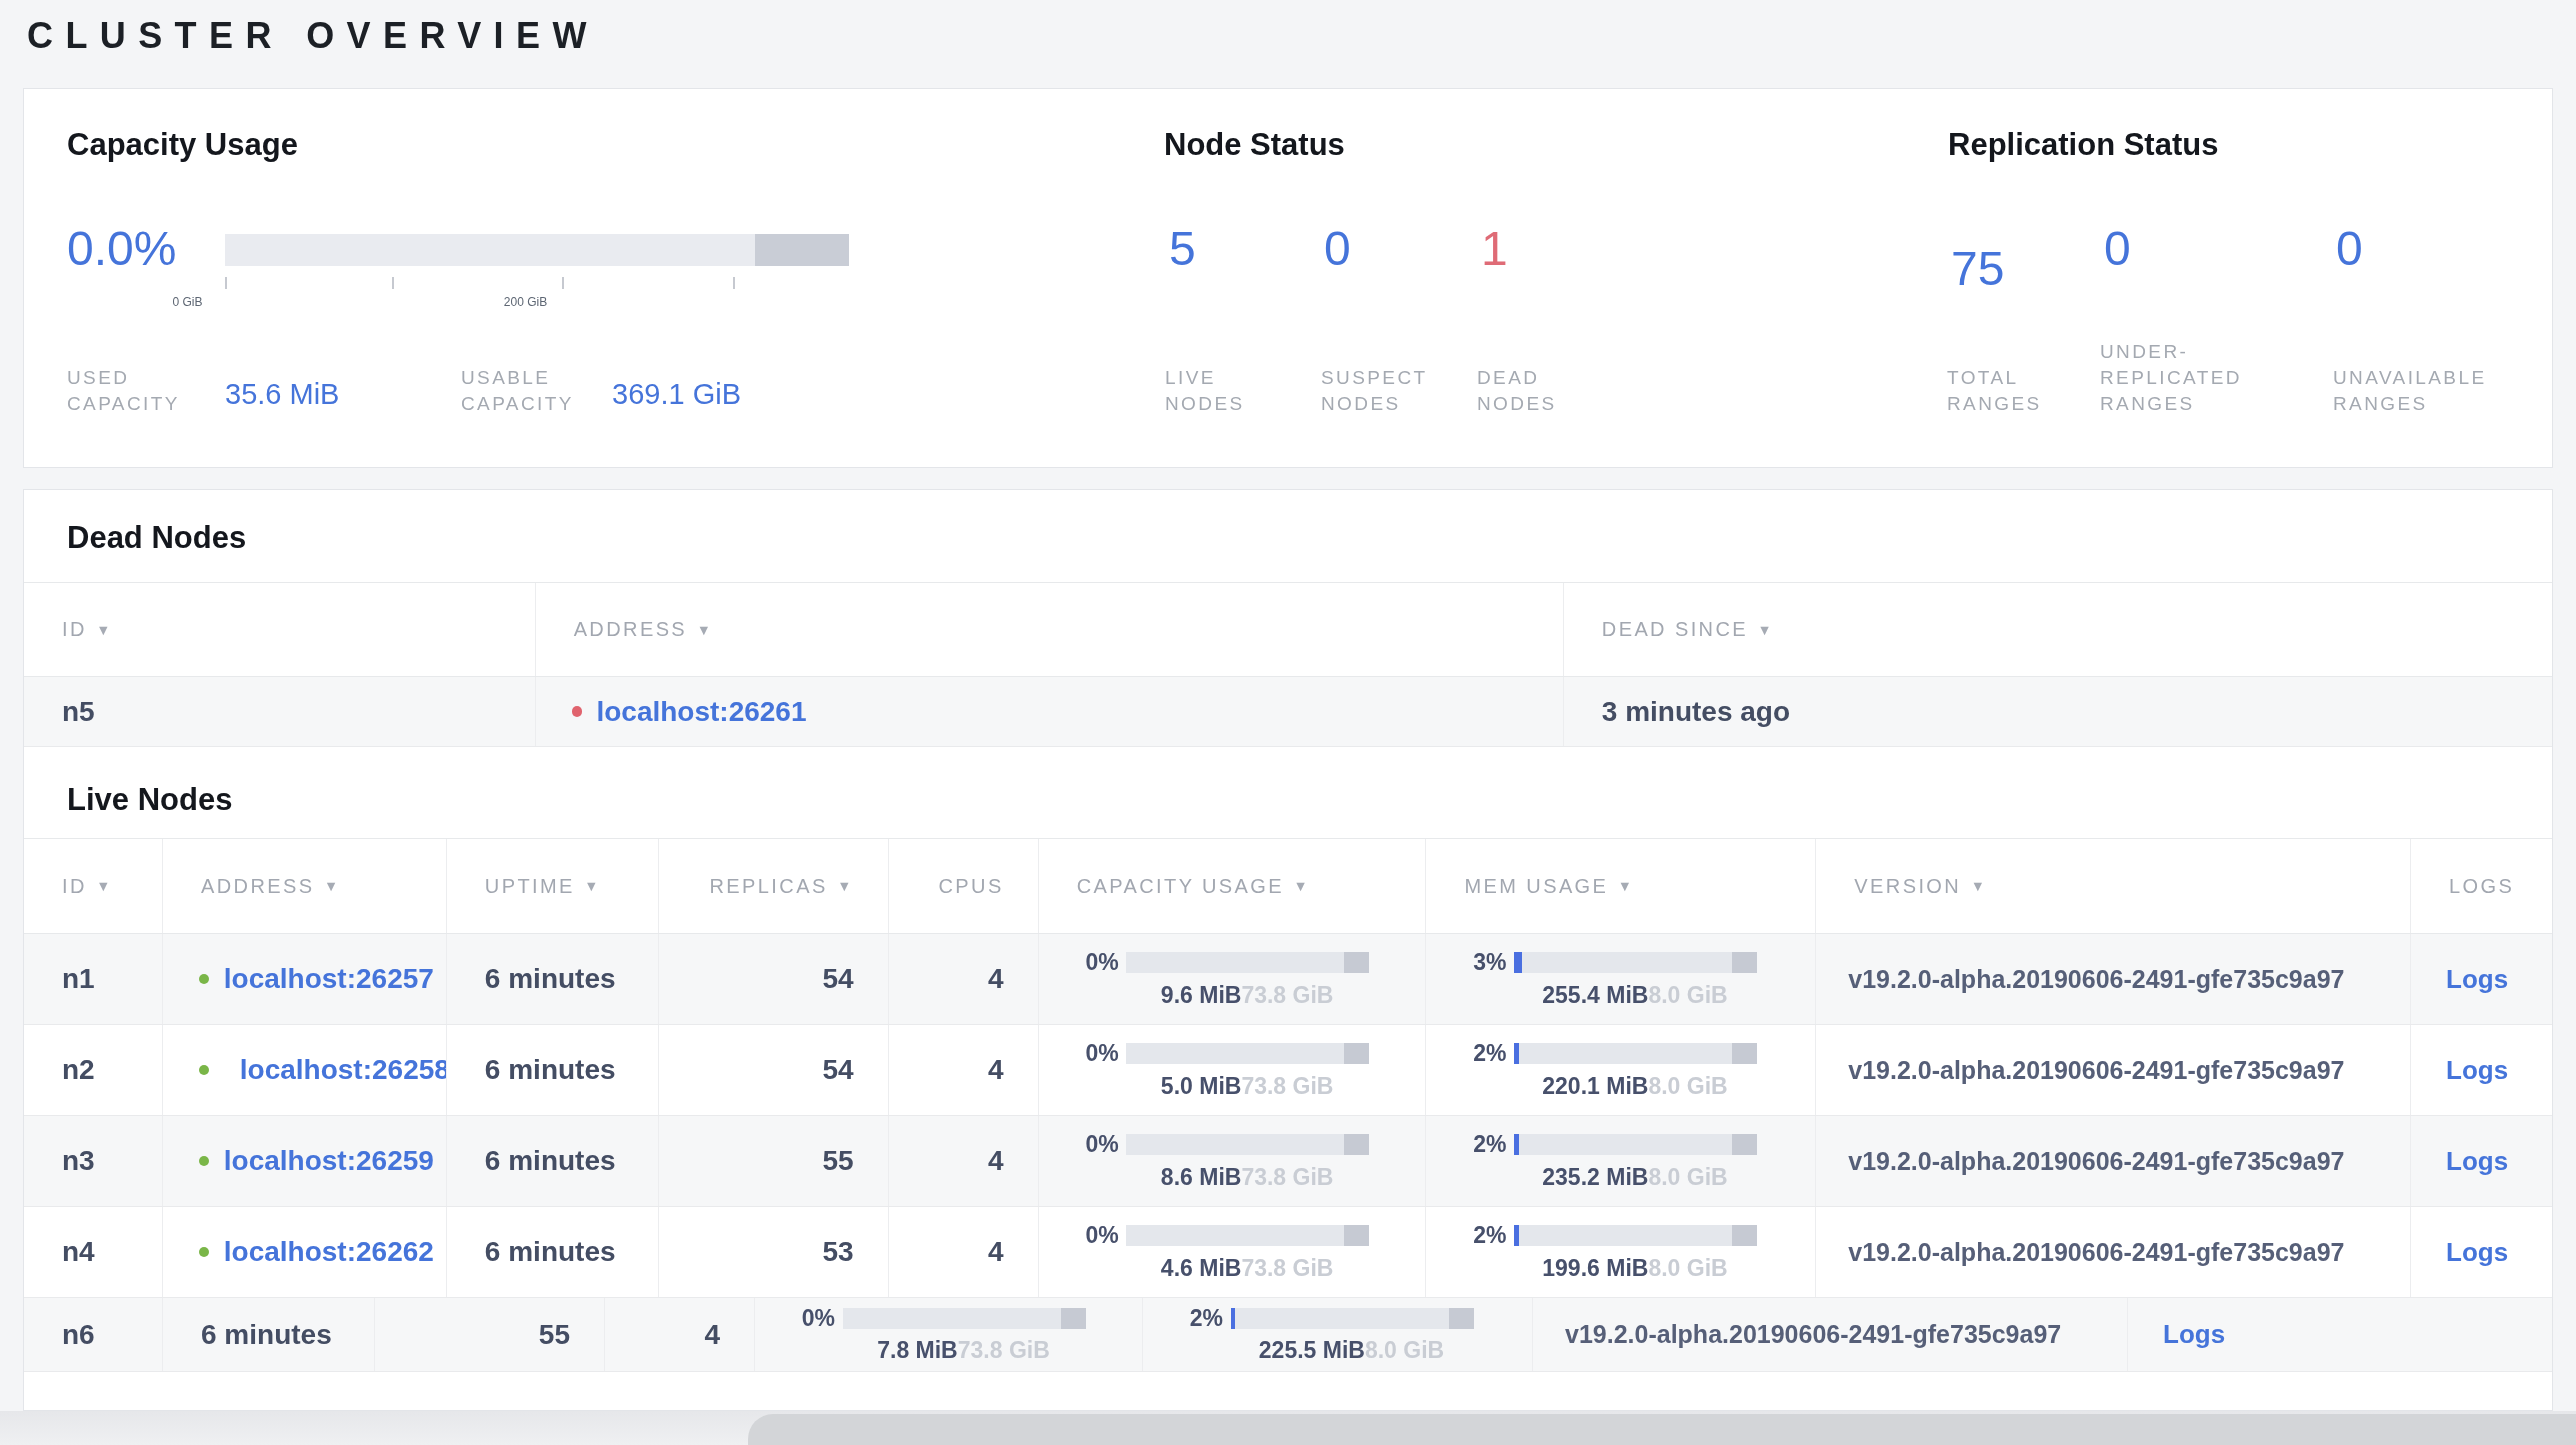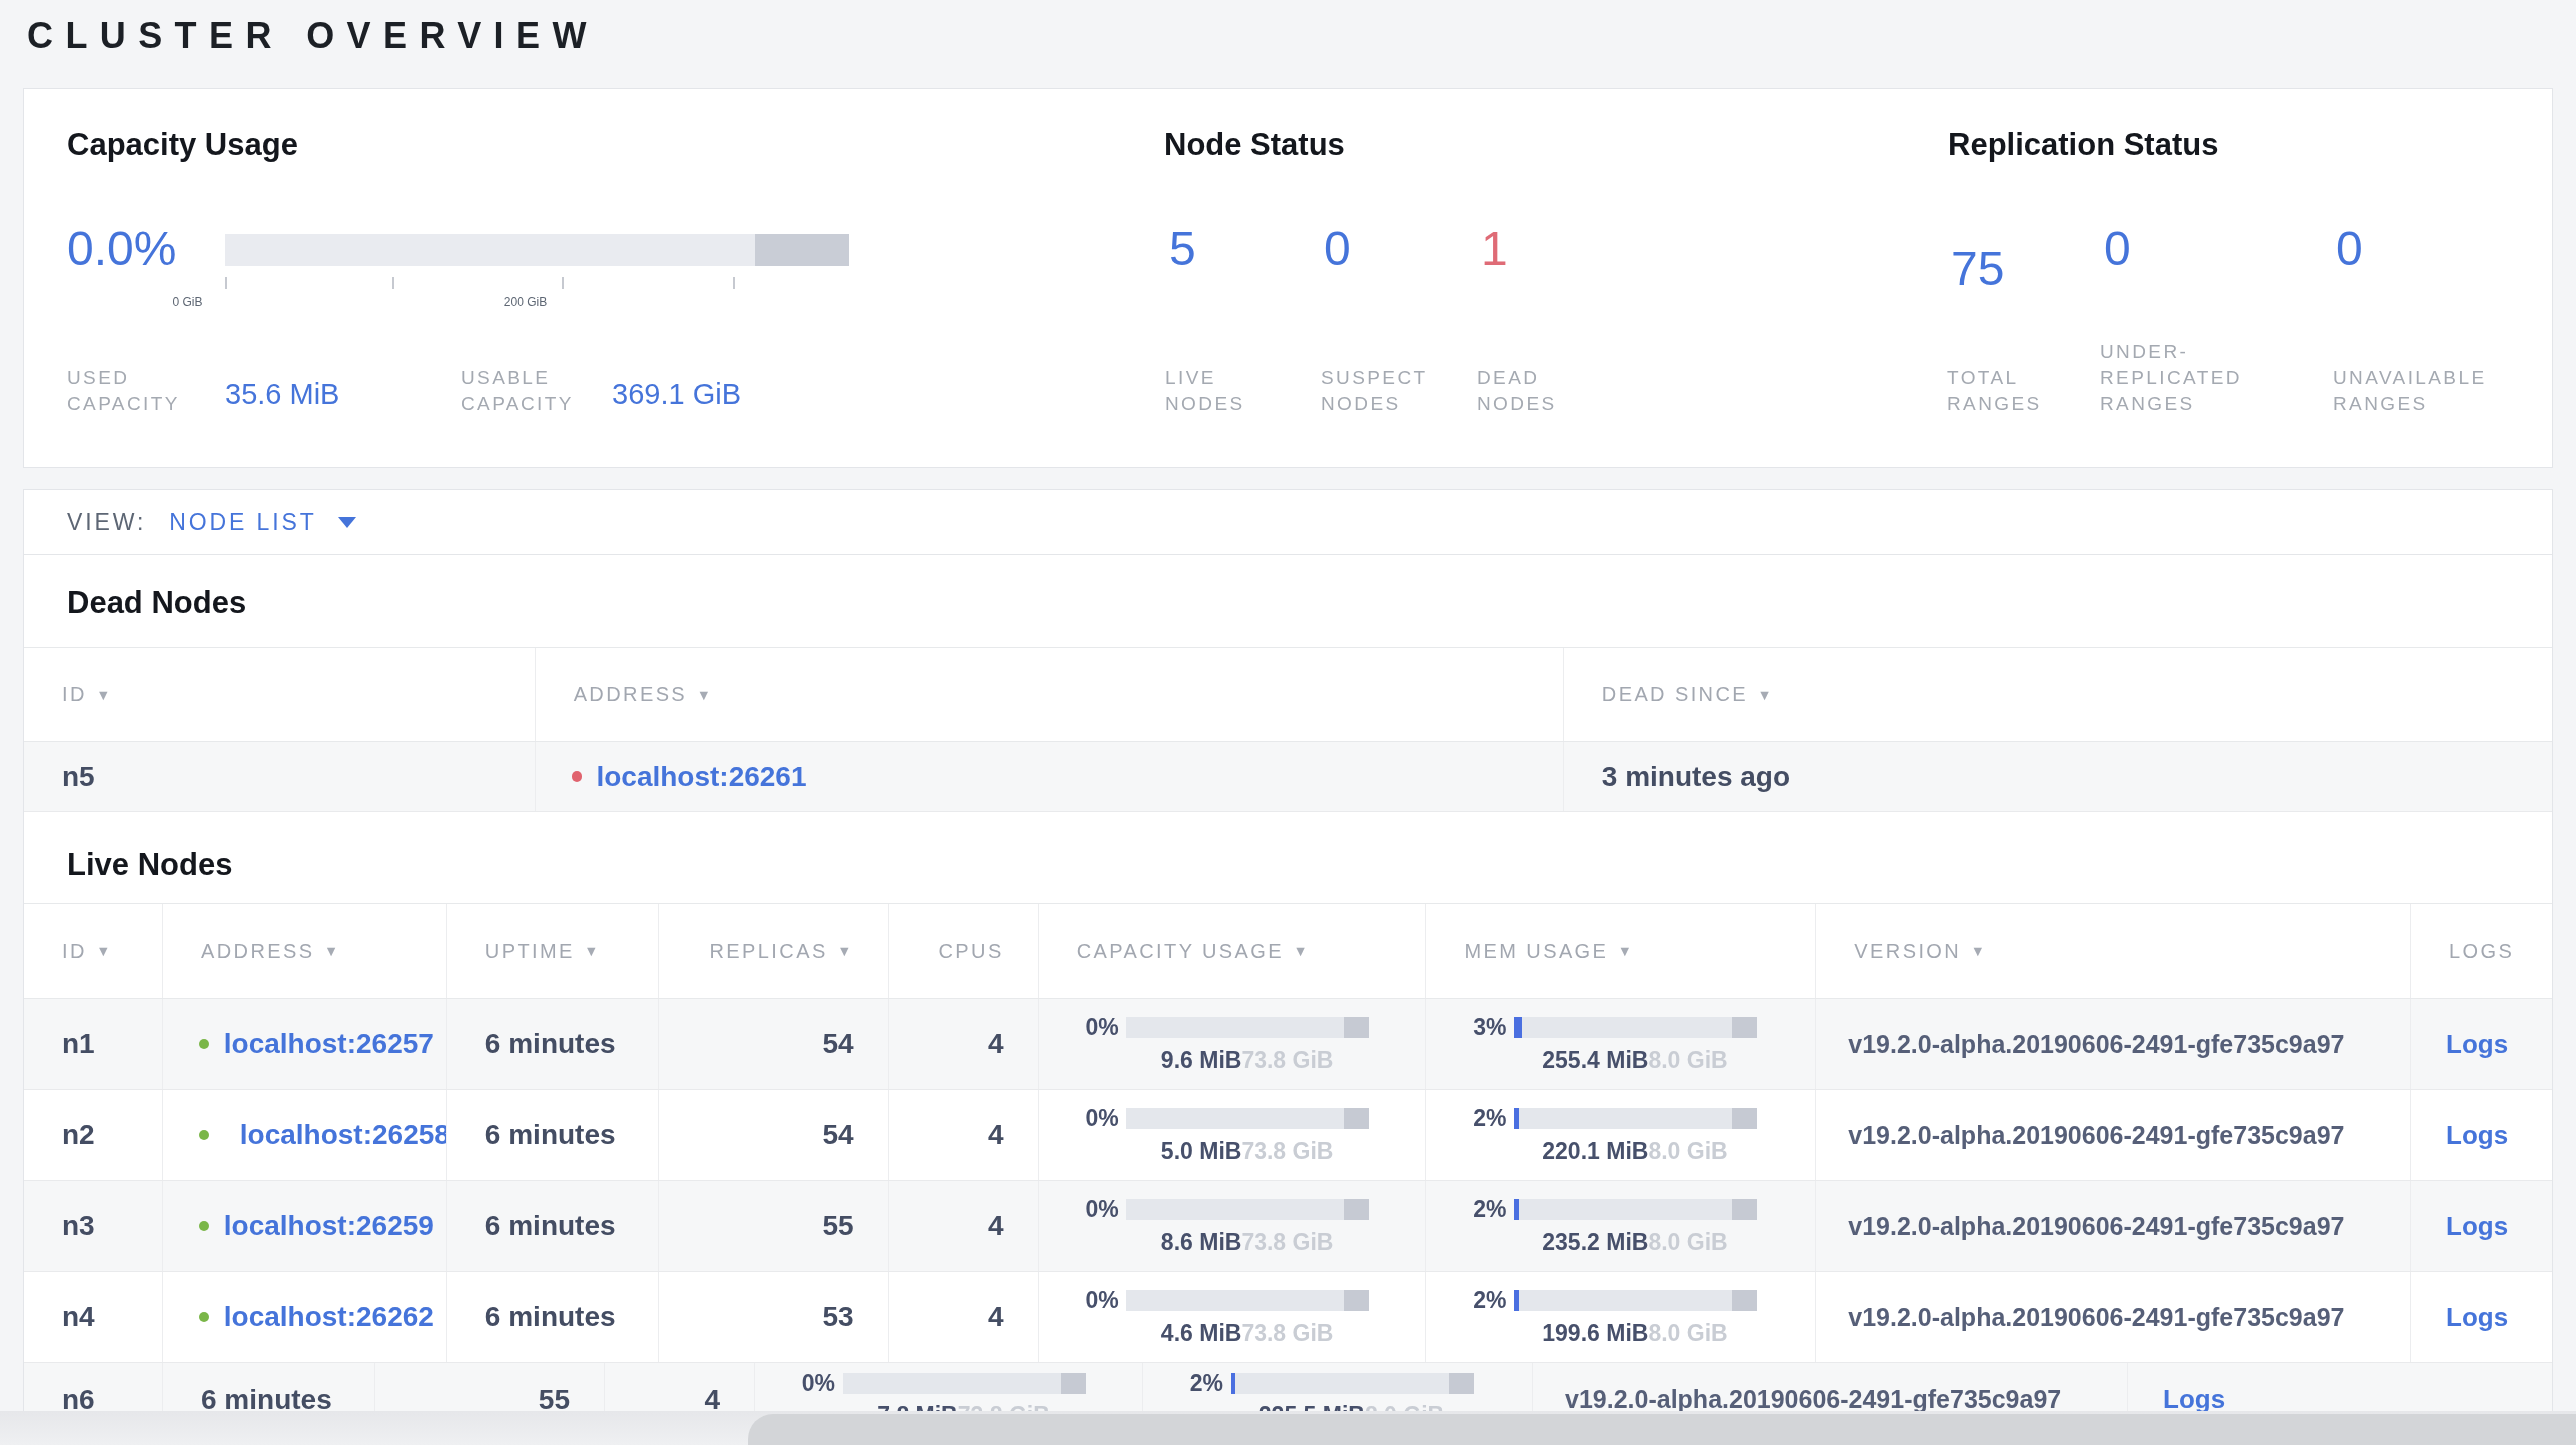--- a/index.html
+++ b/index.html
@@ -113,27 +113,20 @@
       <div class="big-num" style="left: 1927px; top: 128px; margin-top: 24px;">75</div>
       <div class="stat-label" style="left: 1923px; top: 276px; width: 129px;">TOTAL RANGES</div>
       <div class="big-num" style="left: 2080px; top: 132px;">0</div>
       <div class="stat-label" style="left: 2076px; top: 250px; width: 181px;">UNDER-REPLICATED RANGES</div>
       <div class="big-num" style="left: 2312px; top: 132px;">0</div>
       <div class="stat-label" style="left: 2309px; top: 276px; width: 201px;">UNAVAILABLE RANGES</div>
     </div>
 </div>
 
 <div class="table-card">
-  <div class="view-bar">
-    <span class="view-label">VIEW:</span>
-    <span class="view-selected">
-      <span>NODE LIST</span>
-      <span class="view-caret"></span>
-    </span>
-  </div>
 
   <div class="tbl-heading dead-heading">Dead Nodes</div>
   <div id="dead-table" style="margin-top:26px;">
       <div class="grid-header" style="height: 95px;">
         <div class="hcell" style="width: 512px;">
           <span>ID</span>
           <span class="sort-arrow">▼</span>
         </div>
         <div class="hcell" style="width: 1029px;">
           <span>ADDRESS</span>

